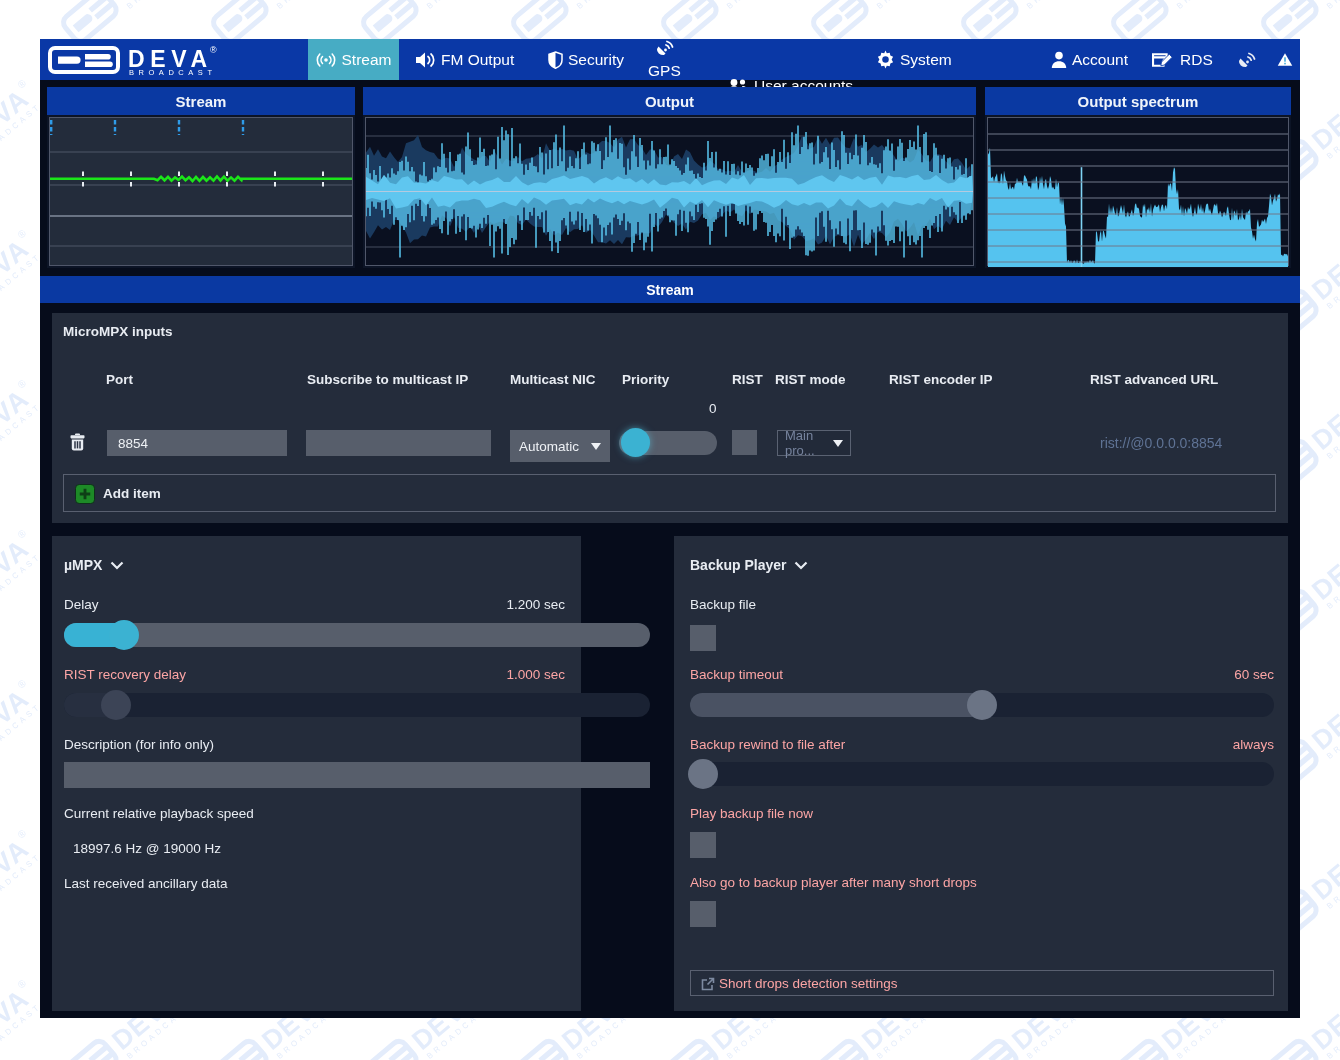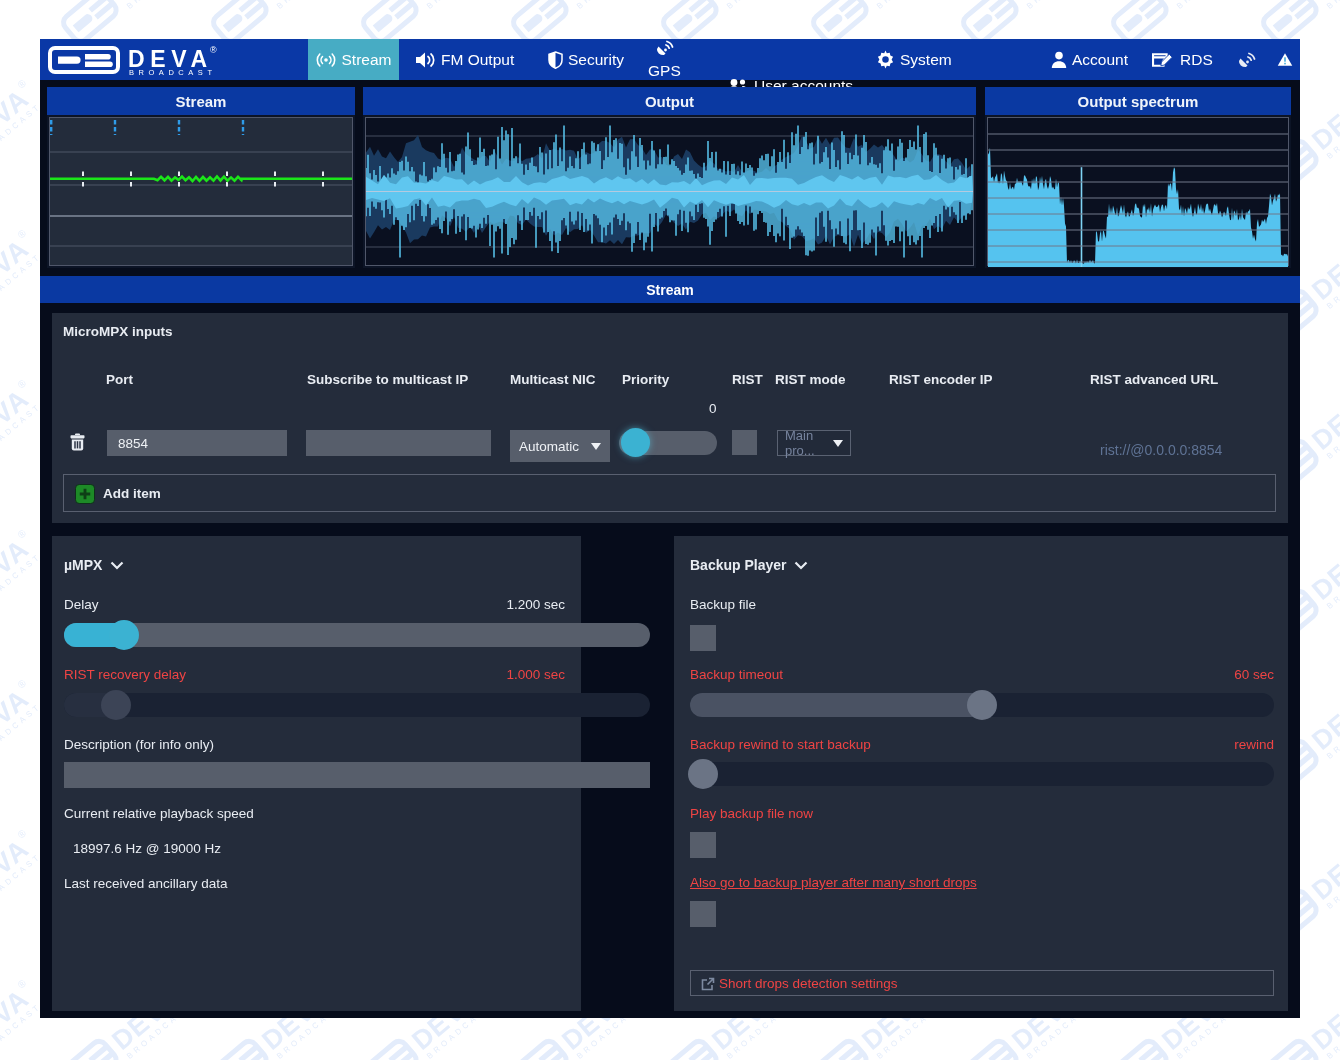--- a/index.html
+++ b/index.html
@@ -20,21 +20,21 @@
     font-size:15px; display:flex; align-items:center; justify-content:center; }
   .cbody { position:absolute; left:2px; right:2px; top:30px; bottom:2px;
     border:1px solid #50576a; }
   
   #secbar { position:absolute; left:0; top:237px; width:1260px; height:27px;
     background:#0a39a2; color:#fff; font-weight:bold; font-size:14px;
     display:flex; align-items:center; justify-content:center; }
   
   .panel { position:absolute; background:#242c3b; }
   .lab { position:absolute; color:#e8ecf2; font-size:13.5px; white-space:nowrap; }
-  .lab.mut { color:#ef4444; }
+  .lab.mut { color:#fca5a5; }
   .lab.b { font-weight:bold; }
   .inp { position:absolute; background:#575e6b; border:none; height:26px; }
   .sel { position:absolute; background:#575e6b; color:#eef1f5; font-size:13.5px;
     display:flex; align-items:center; height:26px; padding:16px 9px; justify-content:space-between; }
   .cb { position:absolute; width:26px; height:26px; background:#575e6b; }
   .track { position:absolute; height:24px; border-radius:12px; background:#575e6b; }
   .track.dis { background:#1a2233; }
   .fill { position:absolute; left:0; top:0; height:24px; border-radius:12px; background:#38b2d4; }
   .knob { position:absolute; top:-3px; width:30px; height:30px; border-radius:50%; background:#3bb2d2; }
   .knob.t { box-shadow:0 0 7px rgba(90,205,235,0.55); }
@@ -244,21 +244,21 @@
         <span>Automatic</span>
         <span class="tri"></span>
       </div>
     <div class="track" style="left:567px; top:118px; width:98px;"></div>
     <div class="knob t" style="left:569px; top:115px; width:29px; height:29px;"></div>
     <div class="cb" style="left:680px; top:117px; width:25px; height:25px;"></div>
     <div class="sel" style="left:725px; top:117px; width:74px; background:#222a39; border:1px solid #5a6272; color:#76839d; font-size:13px; padding:0 7px;">
         <span>Main pro...</span>
         <span class="tri"></span>
       </div>
-    <div class="lab" style="left:1048px; top:129px; color:#5f7395; font-size:14px;">rist://@0.0.0.0:8854</div>
+    <div class="lab" style="left:1048px; top:122px; color:#5f7395; font-size:14px;">rist://@0.0.0.0:8854</div>
     <div style="position:absolute; left:11px; top:161px; width:1213px; height:38px; border:1px solid #596070;">
       <svg style="position:absolute; left:11px; top:9px;" width="20" height="20" viewBox="0 0 21 21">
         <rect x="0.5" y="0.5" width="20" height="20" rx="4" fill="#1d8a27" stroke="#0f2c1a"></rect>
         <path d="M10.5 5 v11 M5 10.5 h11" stroke="#0e4016" stroke-width="3"></path>
       </svg>
       <div class="lab b" style="left:39px; top:11px;">Add item</div>
     </div>
   </div>
   <div class="panel" id="p-umpx" style="left:12px; top:497px; width:529px; height:475px;">
     <div class="lab b" style="left:12px; top:21px; font-size:14px;">µMPX</div>
@@ -289,27 +289,27 @@
       <path d="M1.5 1.5 L7 7 L12.5 1.5" fill="none" stroke="#e8ecf2" stroke-width="2.2"></path>
     </svg>
     <div class="lab" style="left:16px; top:61px;">Backup file</div>
     <div class="cb" style="left:16px; top:89px;"></div>
     <div class="lab mut" style="left:16px; top:131px;">Backup timeout</div>
     <div class="lab mut" style="right:14px; top:131px;">60 sec</div>
     <div class="track dis" style="left:16px; top:157px; width:584px;">
         <div class="fill" style="width:305px; background:#4a5263;"></div>
       </div>
     <div class="knob g" style="left:293px; top:154px;"></div>
-    <div class="lab mut" style="left:16px; top:201px;">Backup rewind to start backup</div>
-    <div class="lab mut" style="right:14px; top:201px;">rewind</div>
+    <div class="lab mut" style="left:16px; top:201px;">Backup rewind to file after</div>
+    <div class="lab mut" style="right:14px; top:201px;">always</div>
     <div class="track dis" style="left:16px; top:226px; width:584px;"></div>
     <div class="knob g" style="left:14px; top:223px;"></div>
     <div class="lab mut" style="left:16px; top:270px;">Play backup file now</div>
     <div class="cb" style="left:16px; top:296px;"></div>
-    <div class="lab mut" style="left:16px; top:339px;text-decoration:underline;">Also go to backup player after many short drops</div>
+    <div class="lab mut" style="left:16px; top:339px;">Also go to backup player after many short drops</div>
     <div class="cb" style="left:16px; top:365px;"></div>
     <div style="position:absolute; left:16px; top:434px; width:584px; height:26px; border:1px solid #596070;">
       <svg style="position:absolute; left:10px; top:6px;" width="14" height="14" viewBox="0 0 14 14">
         <path d="M11 8 v4.5 H1.5 V3 H6" fill="none" stroke="#7d8aa1" stroke-width="1.6"></path>
         <path d="M8 1.5 h4.5 V6 M12 2 L6.5 7.5" fill="none" stroke="#7d8aa1" stroke-width="1.6"></path>
       </svg>
       <div class="lab mut" style="left:28px; top:5px;">Short drops detection settings</div>
     </div>
   </div>
 </div>

